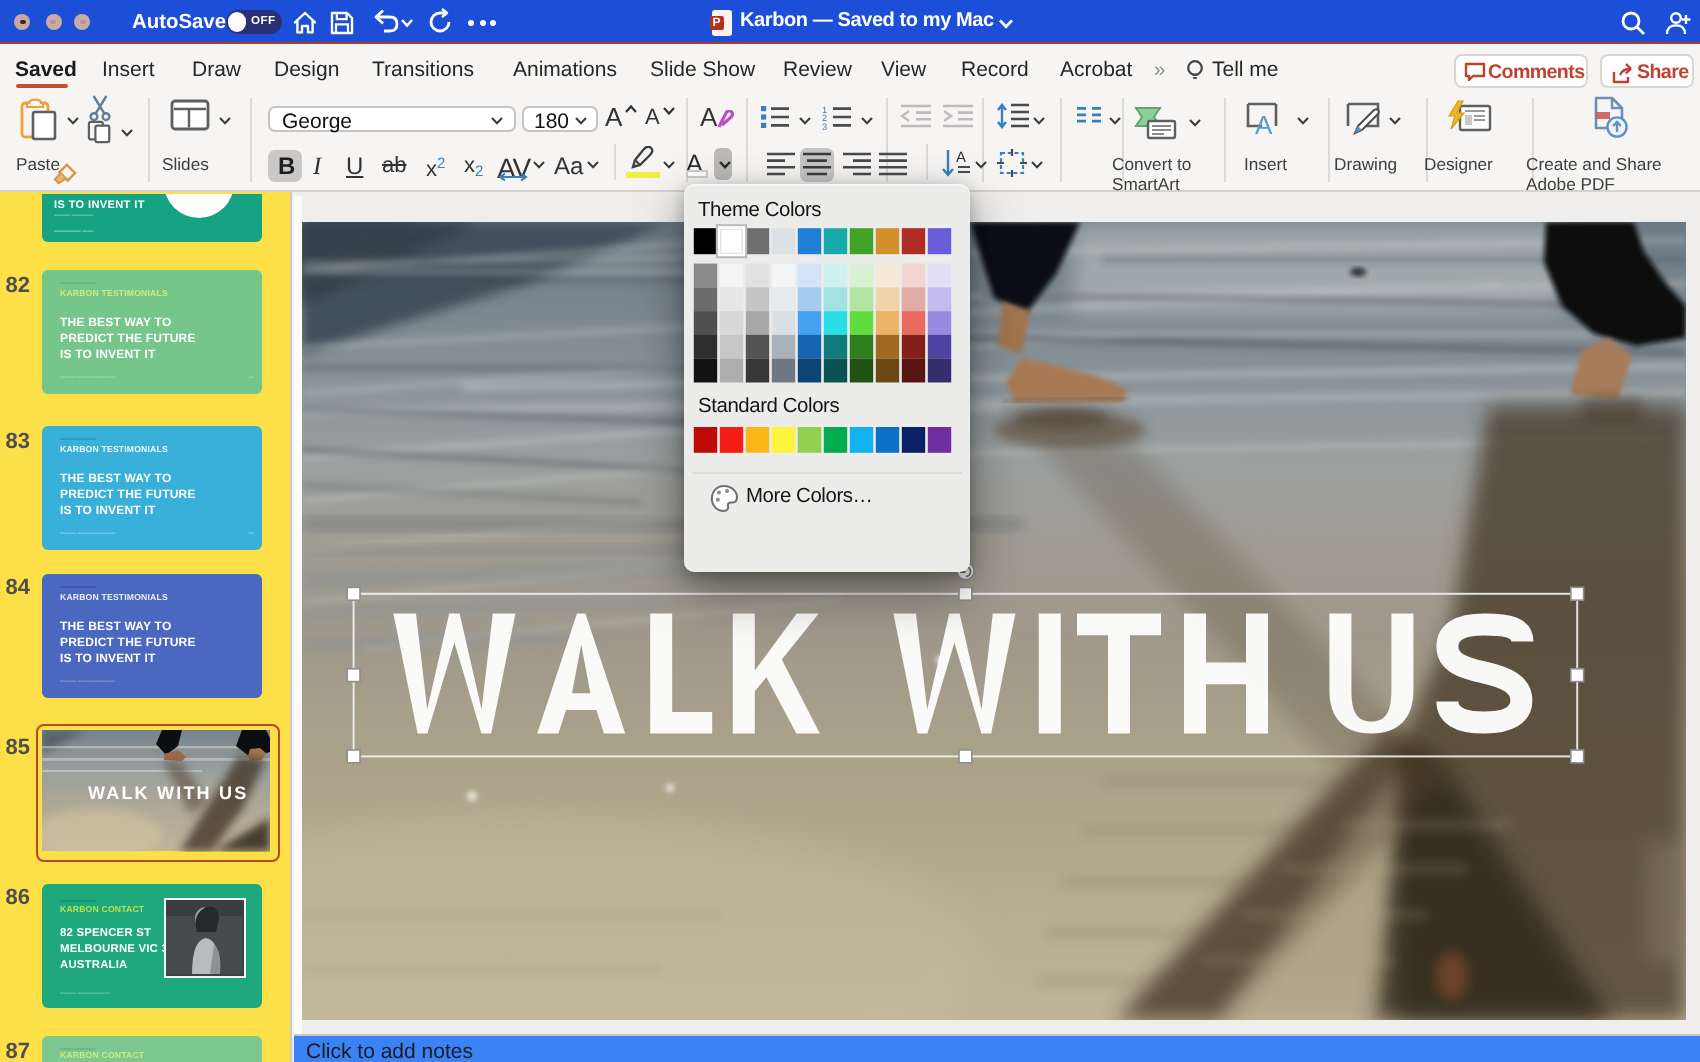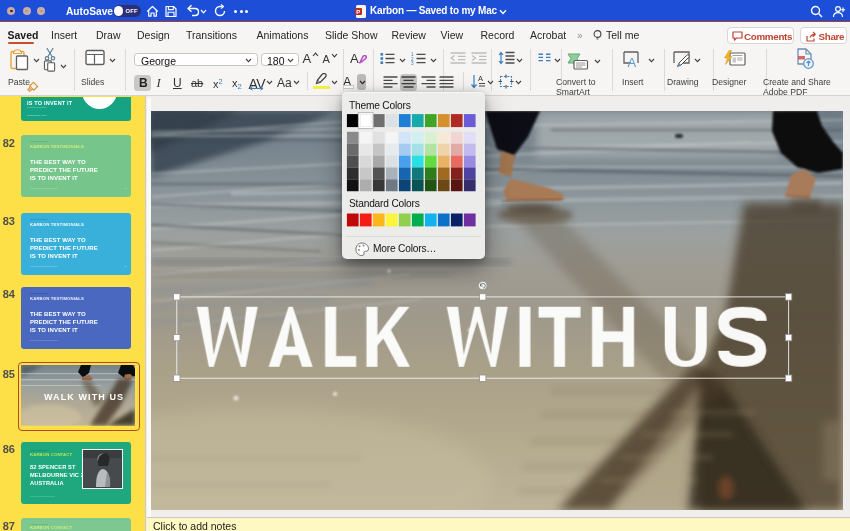--- a/index.html
+++ b/index.html
@@ -24,25 +24,25 @@
   .rlabel { position:absolute; font-size:8.6px; color:#3d3d3d; white-space:nowrap; }
   .chev { position:absolute; width:7px; height:5px; }
   .pressed { background:#c9c8c7; border-radius:3.5px; }
 
   
   #panel { position:absolute; left:0; top:96px; width:146px; height:476px; background:#fde047; border-right:1px solid #cccac8; }
   .thumb { position:absolute; left:21px; width:110px; height:62px; border-radius:3px; overflow:hidden; }
   .snum { position:absolute; width:15px; text-align:right; font-size:11px; font-weight:bold; color:#4f4f4f; }
   #scrolltrack { position:absolute; left:147px; top:98px; width:4px; height:433px; background:#fbfbfa; }
   #canvas { position:absolute; left:147px; top:96px; width:703px; height:421px; background:#f0eeec; }
-  #notes { position:absolute; left:147px; top:517px; width:703px; height:14px; background:#fef9c3; border-top:1px solid #c9c7c5; }
+  #notes { position:absolute; left:147px; top:517px; width:703px; height:14px; background:#3b82f6; border-top:1px solid #c9c7c5; }
   #notes span { position:absolute; left:6px; top:2px; font-size:10.5px; color:#1c1c1c; }
 
   
-  #dropdown { position:absolute; left:342px; top:92px; width:143px; height:167px; background:#ececeb; border-radius:5px;
+  #dropdown { position:absolute; left:342px; top:92px; width:143px; height:194px; background:#ececeb; border-radius:5px;
      box-shadow:0 1px 0 rgba(255,255,255,.6) inset, 0 10px 26px rgba(0,0,0,.4), 0 2px 8px rgba(0,0,0,.25); z-index:50; }
   .ddlabel { position:absolute; left:7px; font-size:10.2px; letter-spacing:-0.2px; color:#141414; }
 </style>
 </head>
 <body>
 <div id="app">
   <div id="titlebar">
     <div class="tl" style="left:7.4px; background:#c7a9a1;"></div>
     <div class="abs" style="left:10.2px; top:9.8px; width:2.6px; height:2.6px; border-radius:50%; background:#45211c;"></div>
     <div class="tl" style="left:22.6px;"></div>

